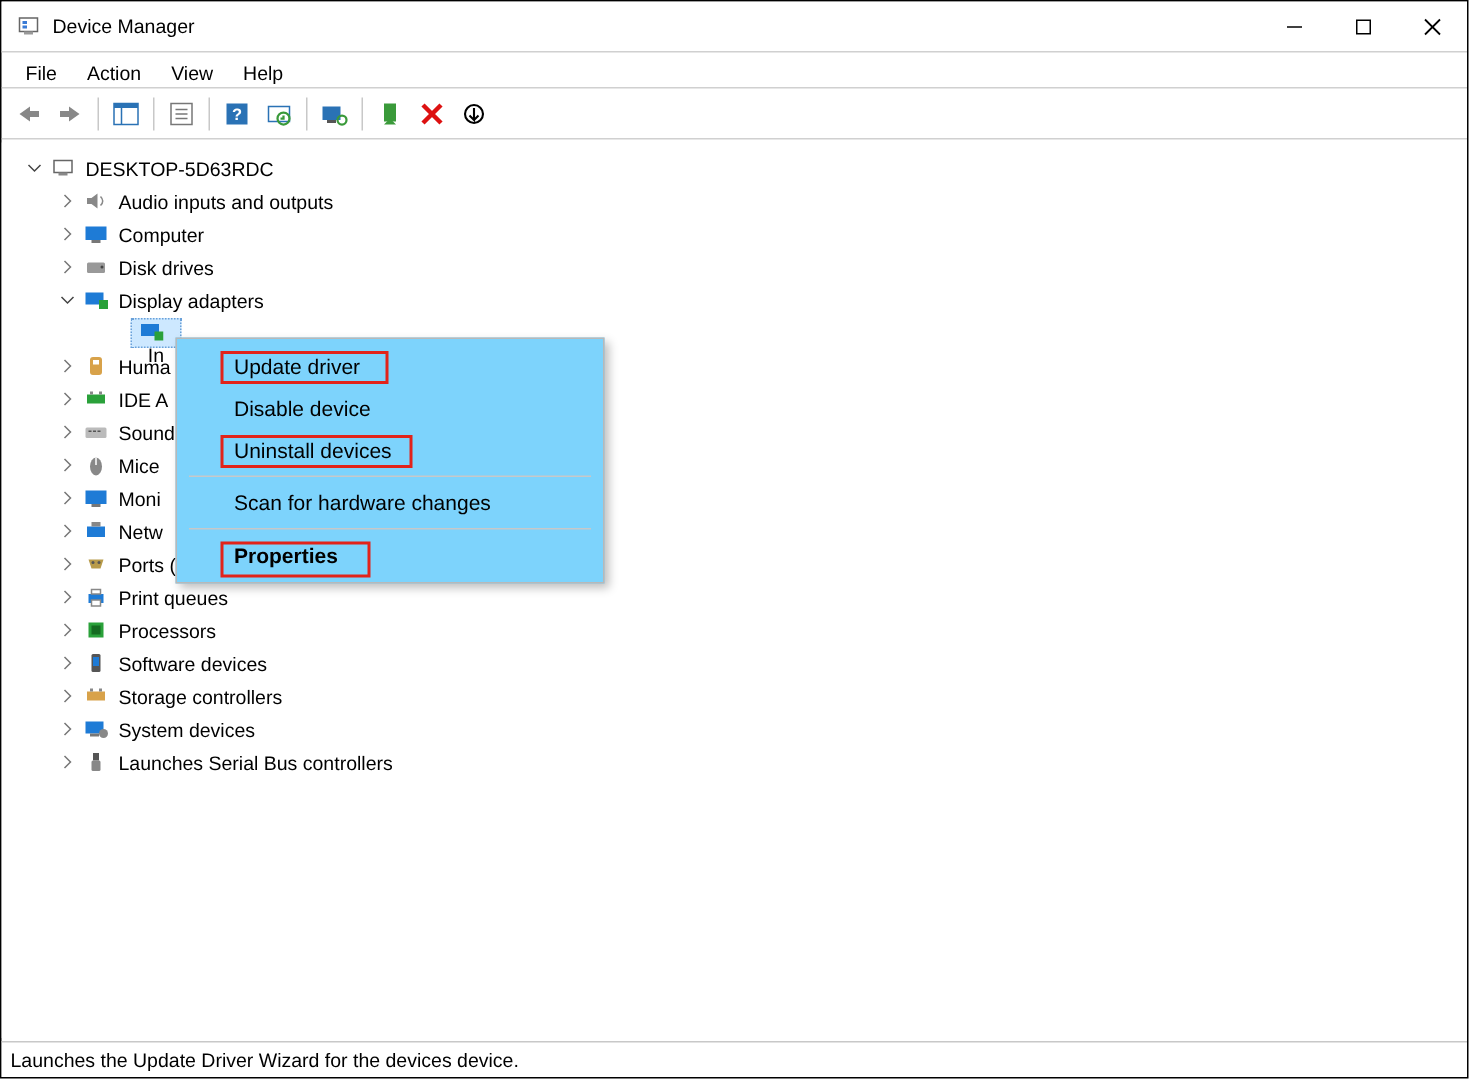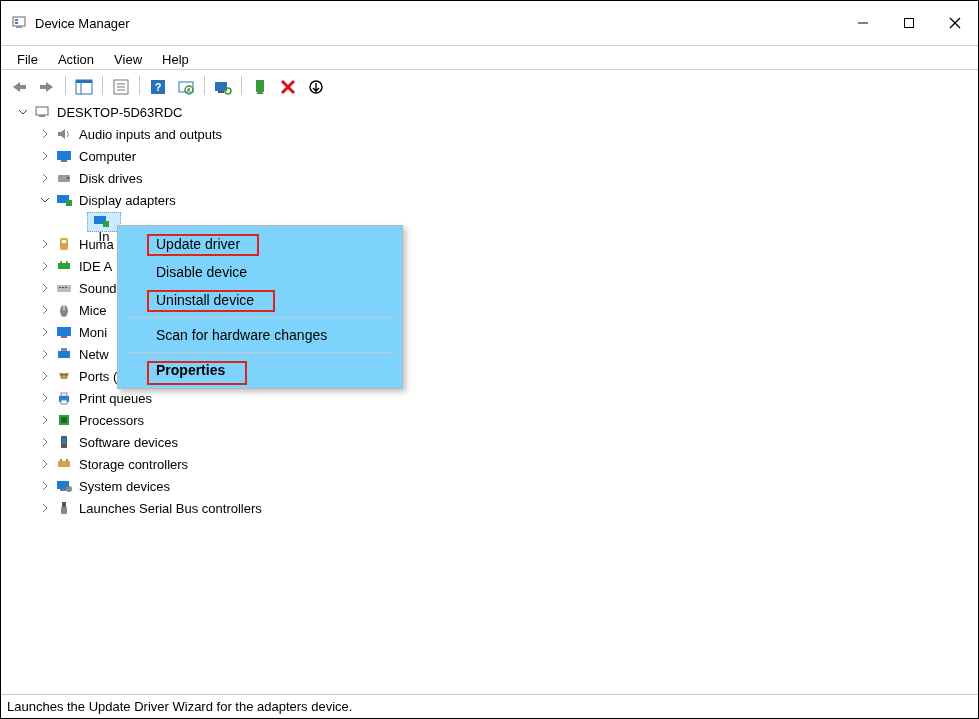--- a/index.html
+++ b/index.html
@@ -10,21 +10,21 @@
     background: #fff;
     color: #000;
     width: 979px;
     height: 719px;
     overflow: hidden;
     position: relative;
     border: 1px solid #000;
   }
   
   .titlebar {
-    height: 45px;
+    height: 34px;
     display: flex;
     align-items: center;
     border-bottom: 1px solid #d0d0d0;
     background: #fff;
   }
   .titlebar .app-icon {
     width: 16px; height:16px; margin: 0 8px 0 10px;
     display:flex;align-items:center;justify-content:center;
   }
   .titlebar .title { flex: 0 0 auto; font-size: 13px; }
@@ -547,26 +547,26 @@
         </svg>
       </span>
     <span class="node-label">Launches Serial Bus controllers</span>
   </div>
 
 </div>
 
 <div class="context-menu">
   <div class="cm-item">Update driver</div>
   <div class="cm-item">Disable device</div>
-  <div class="cm-item">Uninstall device</div>
+  <div class="cm-item">Uninstall devices</div>
   <div class="cm-sep"></div>
   <div class="cm-item">Scan for hardware changes</div>
   <div class="cm-sep"></div>
   <div class="cm-item bold">Properties</div>
 </div>
 
 <div class="hl-box" style="left:146px; top:233px; width:112px; height:22px;"></div>
 <div class="hl-box" style="left:146px; top:289px; width:128px; height:22px;"></div>
 <div class="hl-box" style="left:146px; top:360px; width:100px; height:24px;"></div>
 
 <div class="statusbar">
-  <span>Launches the Update Driver Wizard for the adapters device.</span>
+  <span>Launches the Update Driver Wizard for the devices device.</span>
 </div>
 
 </body></html>

